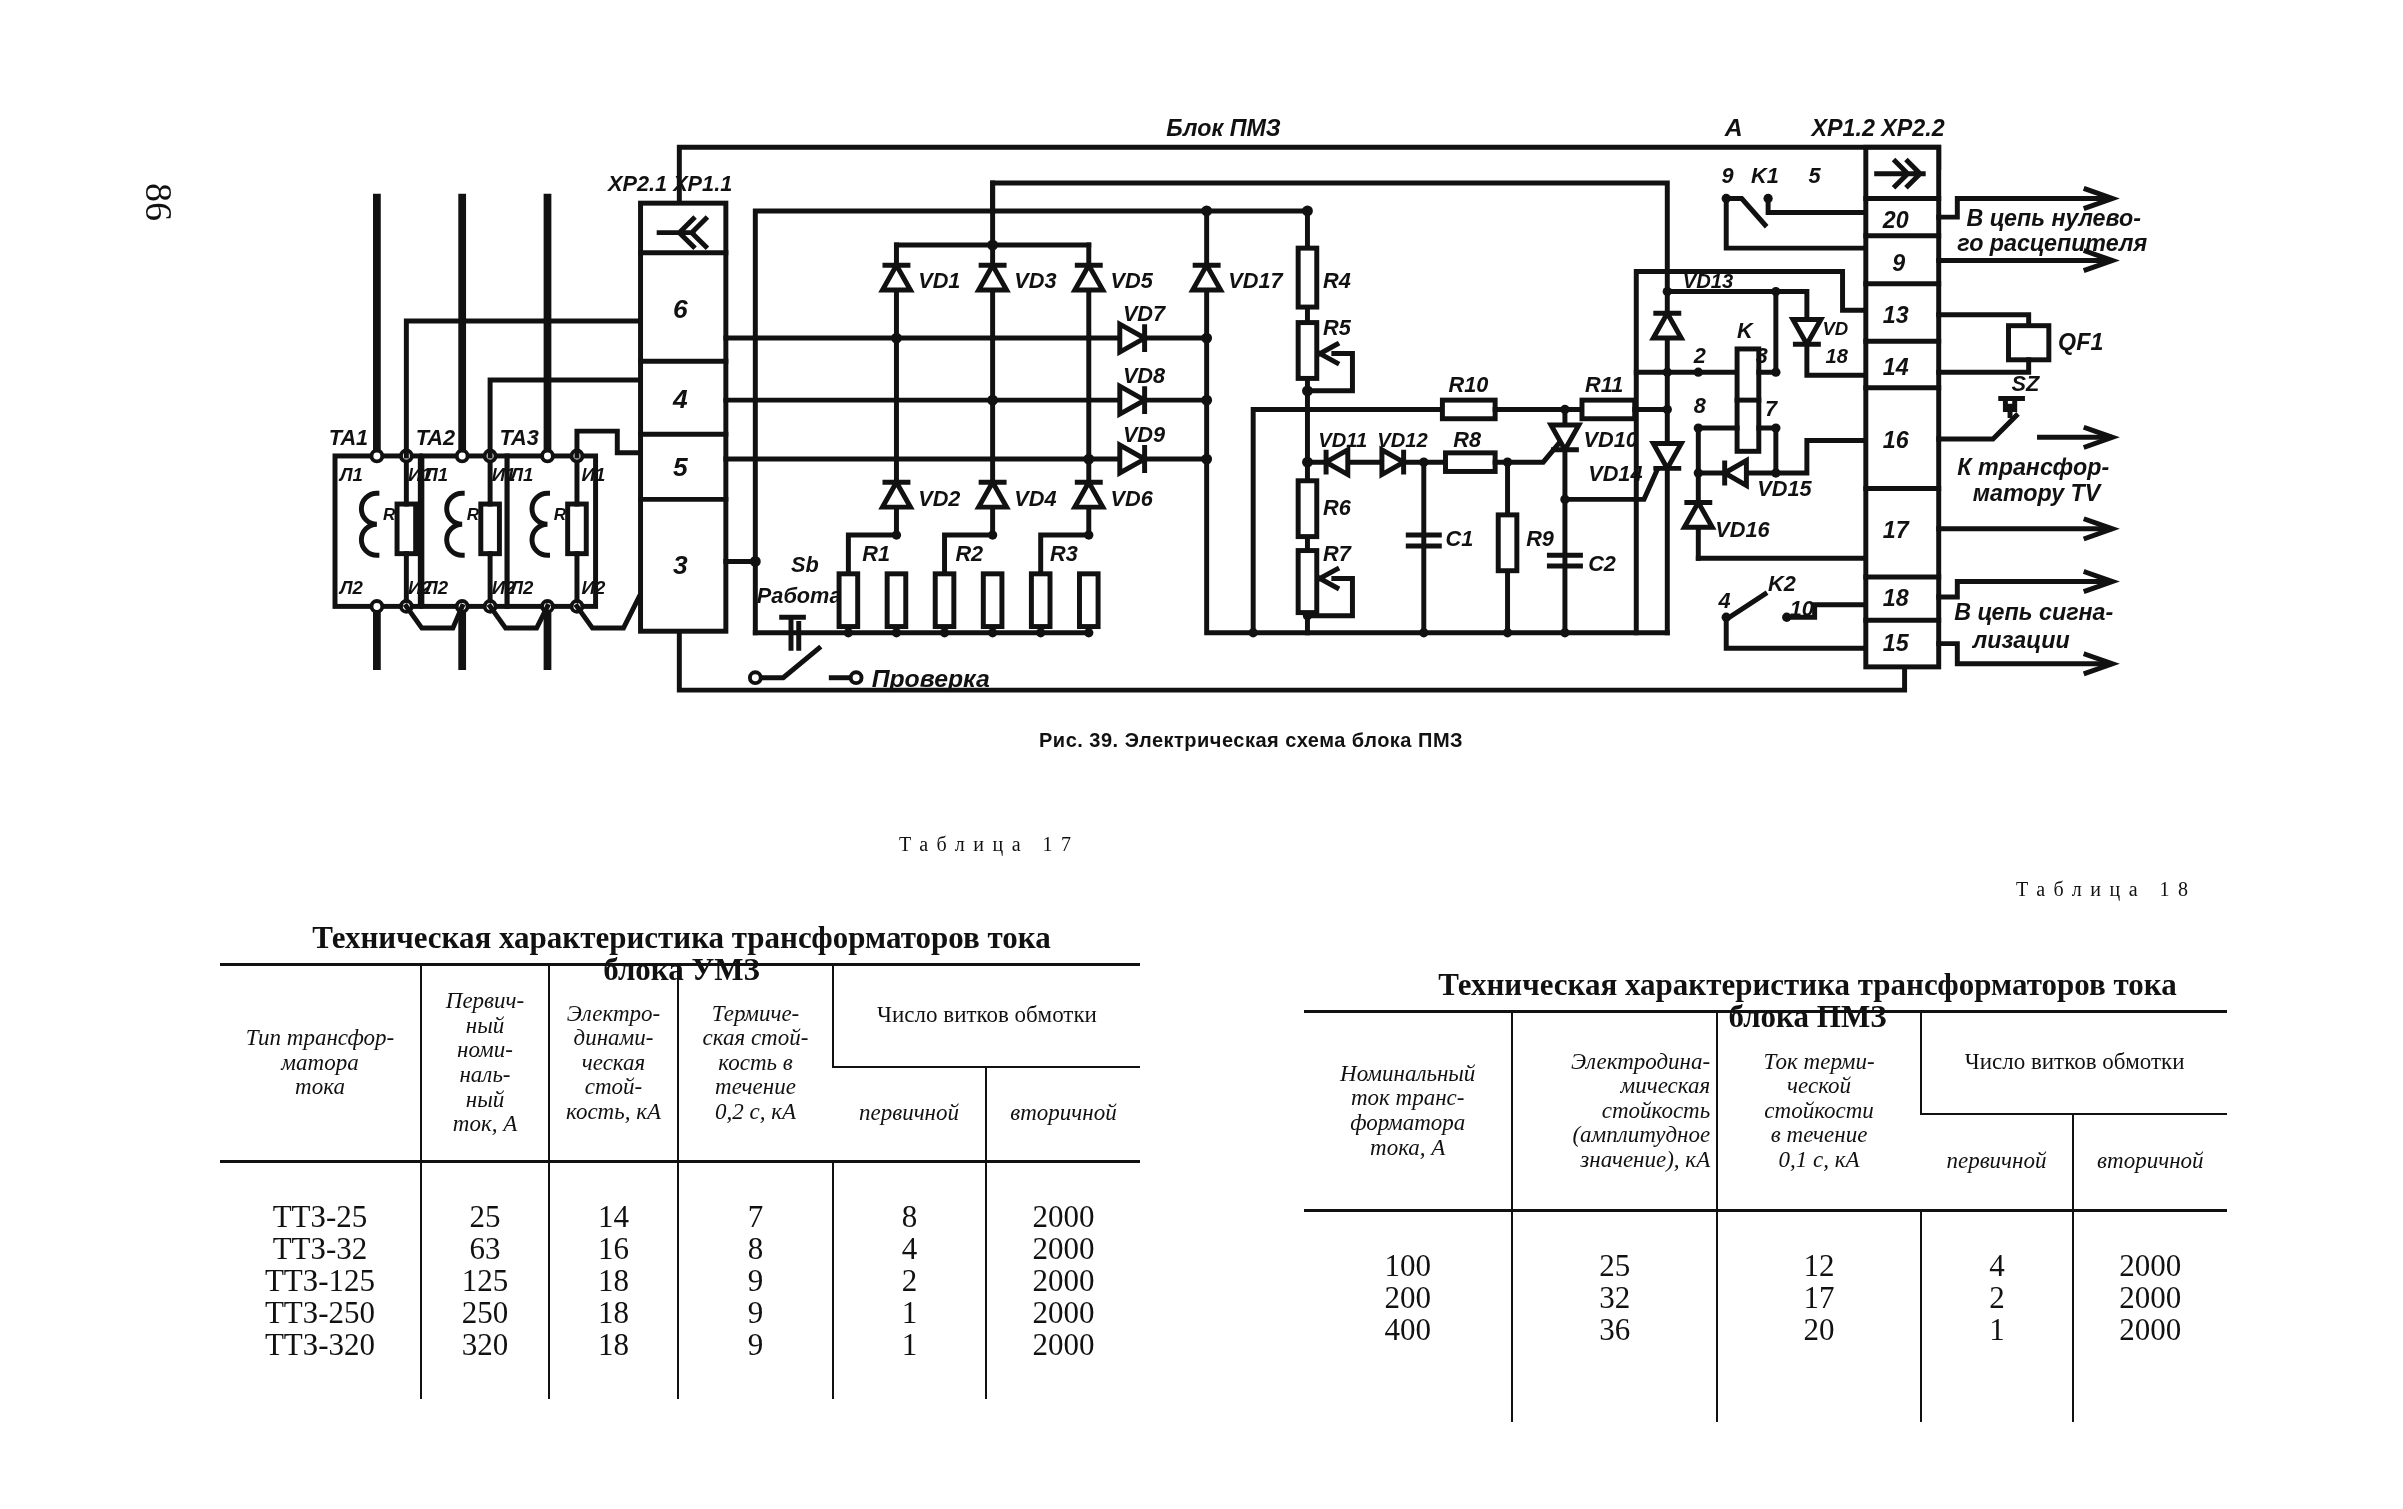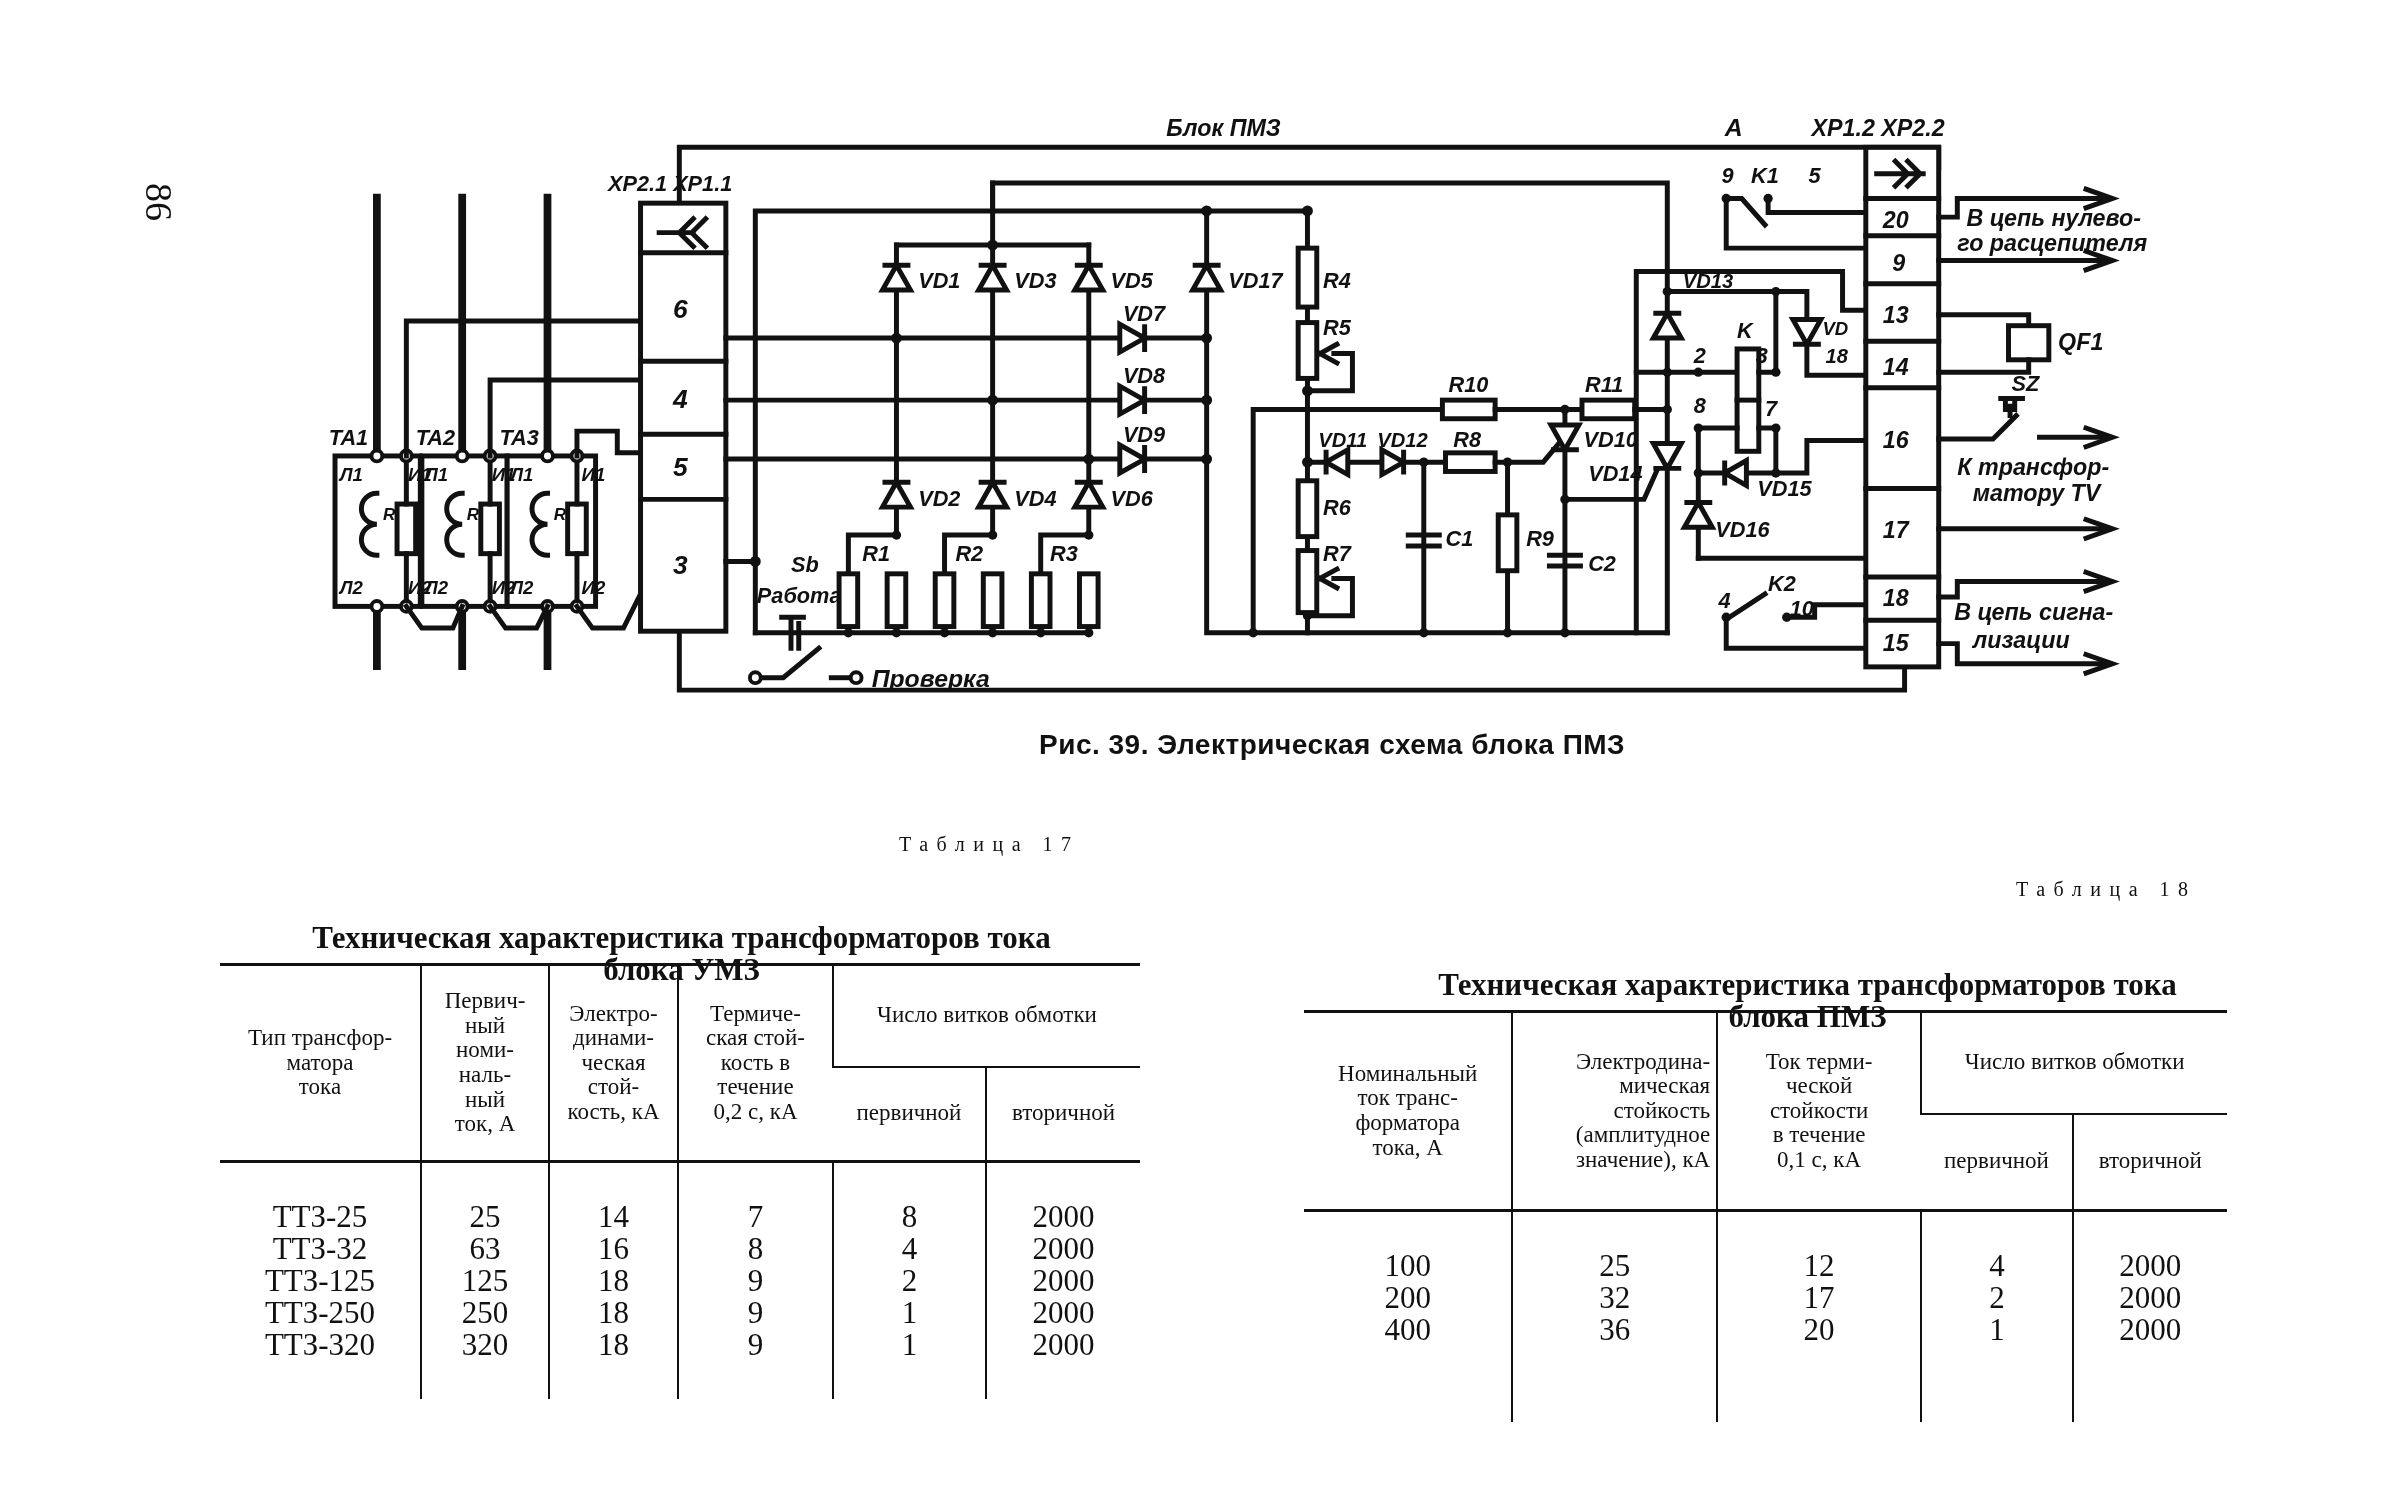--- a/index.html
+++ b/index.html
@@ -4,29 +4,29 @@
 <style>
   html, body { margin:0; padding:0; background:#ffffff; }
   body { width:2404px; height:1509px; position:relative; overflow:hidden; font-family:"Liberation Serif", serif; color:#111; }
   #schematic { position:absolute; left:0; top:0; width:2404px; height:1509px; }
   .lbl { font-family:"Liberation Sans", sans-serif; font-style:italic; font-weight:bold; fill:#111; }
   .wire { stroke:#111; stroke-width:3.2; fill:none; stroke-linecap:square; }
   .thick { stroke:#111; stroke-width:5; fill:none; }
   .box { stroke:#111; stroke-width:3.2; fill:#fff; }
   .dot { fill:#111; }
   .odot { fill:#fff; stroke:#111; stroke-width:2.5; }
-  .caption { position:absolute; left:1039px; top:729px; font-family:"Liberation Sans", sans-serif; font-weight:bold; font-size:28px; letter-spacing:0.5px; white-space:nowrap; }
+  .caption { position:absolute; left:1039px; top:729px; font-family:"Liberation Sans", sans-serif; font-weight:bold; font-size:20px; letter-spacing:0.5px; white-space:nowrap; }
   .page-num { position:absolute; left:140px; top:180px; font-family:"Liberation Serif", serif; font-size:38px; transform:rotate(90deg); transform-origin:center; }
   .tbl-num { position:absolute; font-family:"Liberation Serif", serif; font-size:20px; letter-spacing:8.5px; white-space:nowrap; }
   .tbl-title { position:absolute; font-family:"Liberation Serif", serif; font-weight:bold; font-size:31px; text-align:center; line-height:32px;margin-top:40px; }
   table.spec { position:absolute; border-collapse:collapse; font-family:"Liberation Serif", serif; }
   table.spec th { font-weight:normal; font-size:23px; line-height:24.6px; text-align:center; vertical-align:middle; padding:3.8px 5.7px; border-left:2.4px solid #111; }
   table.spec th:first-child { border-left:none; }
   table.spec thead tr.top th { border-top:3.8px solid #111; }
-  table.spec thead tr.last th, table.spec thead th.rs { border-bottom:3.8px solid #111; }
+  table.spec thead tr.last th, table.spec thead th.rs { border-bottom:3.8px solid #111;font-style:italic; }
   table.spec th.sub { border-top:2.8px solid #111; }
   table.spec td { font-size:31px; line-height:32px; text-align:center; border-left:2.4px solid #111; padding:0 5.7px; }
   table.spec td:first-child { border-left:none; }
   table.spec tr.pad td { height:38px; }
 </style>
 </head>
 <body>
 
 <div class="page-num">86</div>
 

